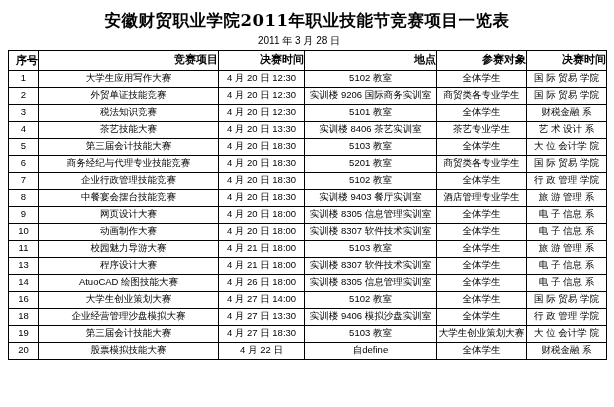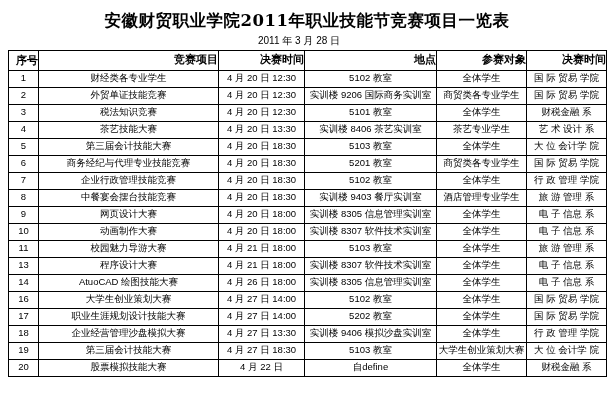--- a/index.html
+++ b/index.html
@@ -98,21 +98,21 @@
         <th>竞赛项目</th>
         <th>决赛时间</th>
         <th>地点</th>
         <th>参赛对象</th>
         <th>决赛时间</th>
       </tr>
     </thead>
     <tbody id="table-body">
         <tr>
           <td class="num">1</td>
-          <td>财经类各专业学生</td>
+          <td>大学生应用写作大赛</td>
           <td>4 月 20 日 12:30</td>
           <td>5102 教室</td>
           <td>全体学生</td>
           <td>国 际 贸易 学院</td>
         </tr>
         <tr>
           <td class="num">2</td>
           <td>外贸单证技能竞赛</td>
           <td>4 月 20 日 12:30</td>
           <td>实训楼 9206 国际商务实训室</td>
@@ -209,28 +209,20 @@
         </tr>
         <tr>
           <td class="num">16</td>
           <td>大学生创业策划大赛</td>
           <td>4 月 27 日 14:00</td>
           <td>5102 教室</td>
           <td>全体学生</td>
           <td>国 际 贸易 学院</td>
         </tr>
         <tr>
-          <td class="num">17</td>
-          <td>职业生涯规划设计技能大赛</td>
-          <td>4 月 27 日 14:00</td>
-          <td>5202 教室</td>
-          <td>全体学生</td>
-          <td>国 际 贸易 学院</td>
-        </tr>
-        <tr>
           <td class="num">18</td>
           <td>企业经营管理沙盘模拟大赛</td>
           <td>4 月 27 日 13:30</td>
           <td>实训楼 9406 模拟沙盘实训室</td>
           <td>全体学生</td>
           <td>行 政 管理 学院</td>
         </tr>
         <tr>
           <td class="num">19</td>
           <td>第三届会计技能大赛</td>

